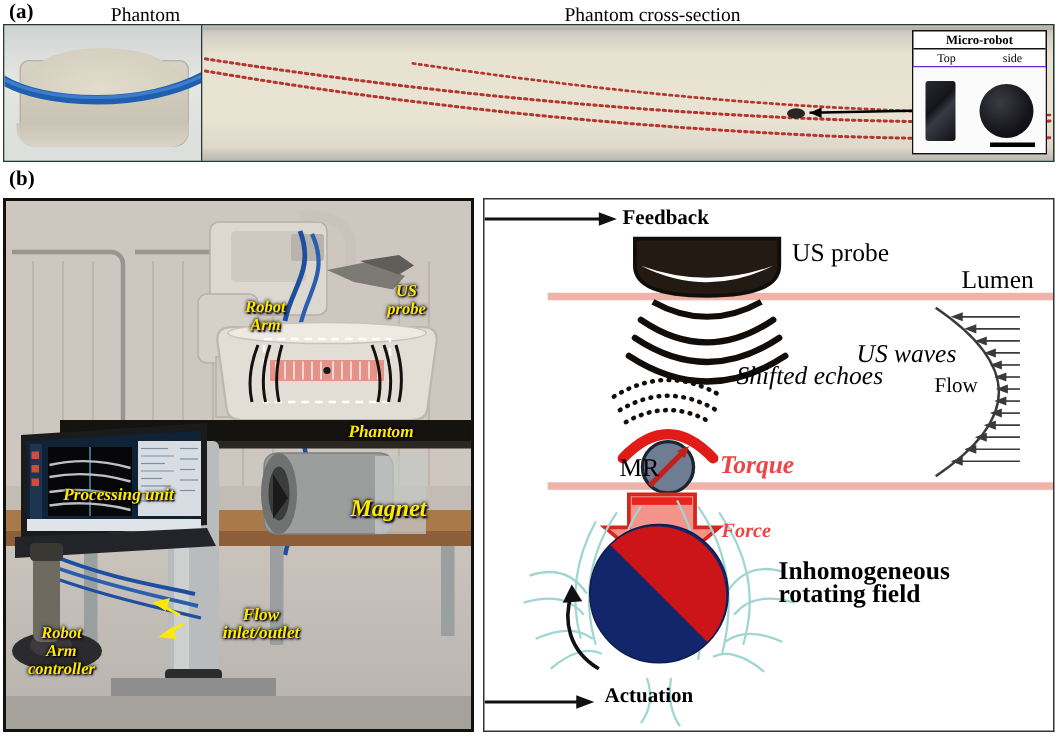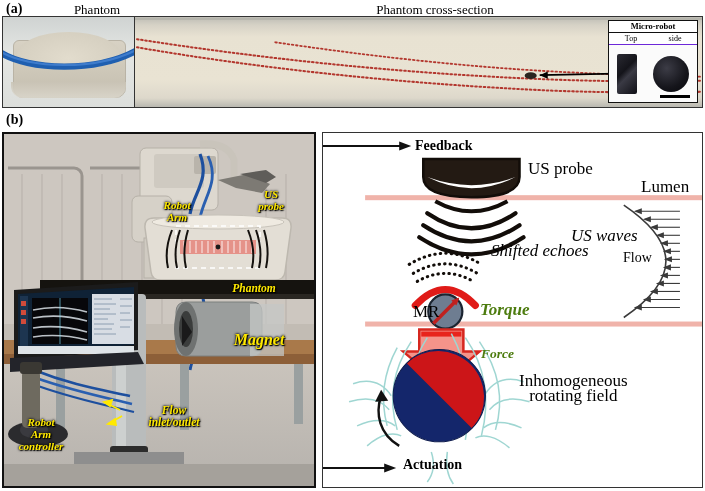--- a/index.html
+++ b/index.html
@@ -53,21 +53,21 @@
   .ylab{position:absolute;color:#ffe900;font-style:italic;font-weight:bold;
         font-family:"Liberation Serif",serif;text-shadow:0 0 2px #000,0 0 3px #000,1px 1px 1px #000;
         line-height:12px;text-align:center;}
 
   #panel-b-diagram{position:absolute;left:322px;top:132px;width:381px;height:356px;
                    border:1.5px solid #333;box-sizing:border-box;background:#fff;overflow:hidden;}
   #panel-b-diagram svg.layer{position:absolute;left:0;top:0;width:100%;height:100%;}
   .dlab{position:absolute;font-family:"Liberation Serif",serif;font-size:17px;white-space:nowrap;}
   .dlab.bold{font-weight:bold;font-size:14px;}
   .dlab.ital{font-style:italic;}
-  .dlab.red{color:#4d7c0f;font-style:italic;font-weight:bold;}
+  .dlab.red{color:#ef4444;font-style:italic;font-weight:bold;}
 </style>
 </head>
 <body>
 
 <div class="panel-label" style="left:6px;top:1px;">(a)</div>
 <div class="cap" style="left:52px;top:2px;width:90px;">Phantom</div>
 <div class="cap" style="left:345px;top:2px;width:180px;">Phantom cross-section</div>
 
 <div id="panel-a">
 
@@ -258,20 +258,21 @@
   <div class="ylab" style="left:240px;top:54px;width:54px;font-size:11px;">
     <span>US</span><br>
     <span>probe</span>
   </div>
   <div class="ylab" style="left:145px;top:65px;width:56px;font-size:11px;">
     <span>Robot</span><br>
     <span>Arm</span>
   </div>
   <div class="ylab" style="left:210px;top:148px;width:80px;font-size:11.5px;">Phantom</div>
   <div class="ylab" style="left:220px;top:200px;width:70px;font-size:16px;">Magnet</div>
+  <div class="ylab" style="left:10px;top:190px;width:130px;font-size:11.5px;">Processing unit</div>
   <div class="ylab" style="left:118px;top:270px;width:104px;font-size:11.5px;">
     <span>Flow</span><br>
     <span>inlet/outlet</span>
   </div>
   <div class="ylab" style="left:2px;top:282px;width:70px;font-size:11px;">
     <span>Robot</span><br>
     <span>Arm</span><br>
     <span>controller</span>
   </div>
 </div>
@@ -391,18 +392,18 @@
 
   <div class="dlab bold" style="left:92px;top:5px;">Feedback</div>
   <div class="dlab" style="left:205px;top:26px;">US probe</div>
   <div class="dlab" style="left:318px;top:44px;">Lumen</div>
   <div class="dlab ital" style="left:205px;top:93px;margin-left:43px;">US waves</div>
   <div class="dlab ital" style="left:168px;top:108px;">Shifted echoes</div>
   <div class="dlab" style="left:62px;top:169px;margin-left:28px;">MR</div>
   <div class="dlab red" style="left:157px;top:167px;">Torque</div>
   <div class="dlab" style="left:300px;top:117px;font-size:14px;">Flow</div>
   <div class="dlab red" style="left:158px;top:213px;font-size:13.5px;font-style:italic;">Force</div>
-  <div class="dlab" style="left:196px;top:240px;text-align:center;line-height:15px;">
+  <div class="dlab" style="left:196px;top:240px;line-height:15px;font-weight:bold;">
     <span>Inhomogeneous</span><br>
     <span>rotating field</span>
   </div>
   <div class="dlab bold" style="left:80px;top:324px;">Actuation</div>
 </div>
 
 </body></html>

